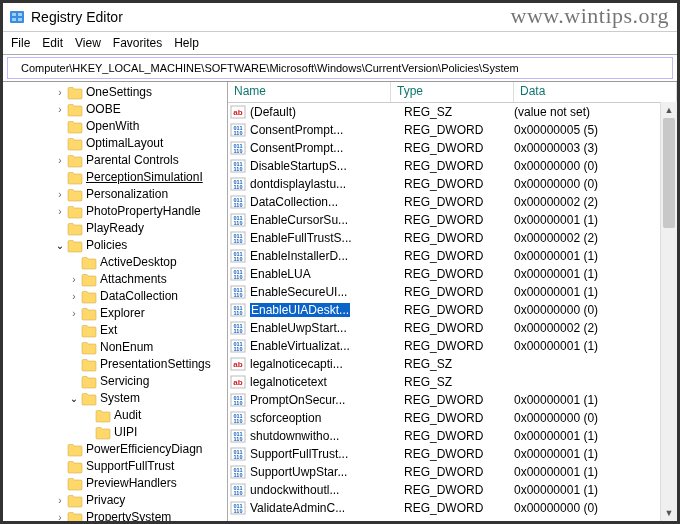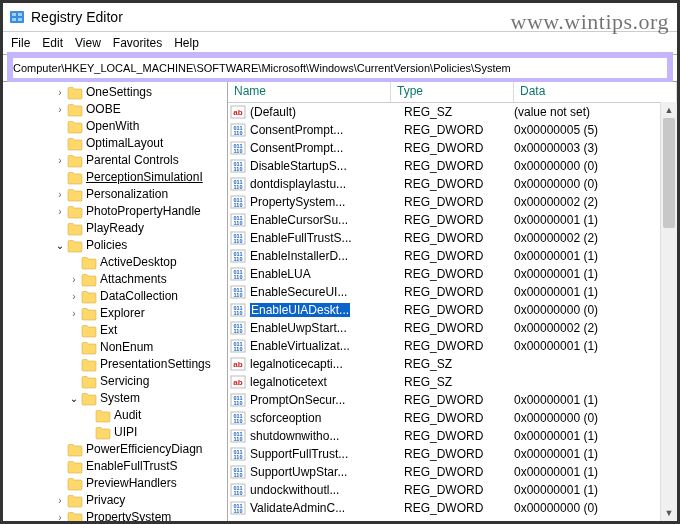--- a/index.html
+++ b/index.html
@@ -28,21 +28,21 @@
   border-bottom: 1px solid #ccc;
   background: #fff;
 }
 .titlebar .app-icon {
   width: 16px; height: 16px; margin-right: 6px;
 }
 .titlebar .title { font-size: 14px; flex: 0 0 auto; }
 .watermark {
   position: absolute;
   right: 8px;
-  top: 6px;
+  top: 0px;
   font-size: 22px;
   color: rgba(0,0,0,0.55);
   font-family: Georgia, serif;
   letter-spacing: 0.5px;
   pointer-events: none;
 }
 .menubar {
   height: 22px;
   display: flex;
   align-items: center;
@@ -54,23 +54,23 @@
 .menubar span { cursor: default; }
 .addrbar {
   height: 22px;
   display: flex;
   align-items: center;
   padding: 2px 4px;
   border-bottom: 1px solid #999;
 }
 .addrbar input {
   flex: 1;
-  border: 6px solid #c4b5fd;
+  border: 1px solid #c4b5fd;
   font-size: 11px;
-  padding: 2px 0;
+  padding: 2px 13px;
   height: 16px;
 }
 .body {
   flex: 1;
   display: flex;
   min-height: 0;
 }
 .tree-pane {
   width: 224px;
   border-right: 1px solid #aaa;
@@ -412,21 +412,21 @@
             </span>
             <span class="tree-label">PowerEfficiencyDiagn</span>
           </div>
           <div class="tree-row" style="padding-left: 48px;">
             <span class="toggle"></span>
             <span class="folder-icon">
               <svg viewBox="0 0 16 14">
                 <path d="M1 3 L1 12 Q1 13 2 13 L14 13 Q15 13 15 12 L15 4 Q15 3 14 3 L7 3 L6 1.5 L2 1.5 Q1 1.5 1 3 Z" fill="#ffd86b" stroke="#c9a23a" stroke-width="0.5"></path>
               </svg>
             </span>
-            <span class="tree-label">EnableFullTrustS</span>
+            <span class="tree-label">SupportFullTrust</span>
           </div>
           <div class="tree-row" style="padding-left: 48px;">
             <span class="toggle"></span>
             <span class="folder-icon">
               <svg viewBox="0 0 16 14">
                 <path d="M1 3 L1 12 Q1 13 2 13 L14 13 Q15 13 15 12 L15 4 Q15 3 14 3 L7 3 L6 1.5 L2 1.5 Q1 1.5 1 3 Z" fill="#ffd86b" stroke="#c9a23a" stroke-width="0.5"></path>
               </svg>
             </span>
             <span class="tree-label">PreviewHandlers</span>
           </div>
@@ -529,21 +529,21 @@
           </div>
           <div class="list-row">
             <div class="cell name">
               <span class="val-icon">
                 <svg viewBox="0 0 16 16">
                   <rect x="1" y="2" width="14" height="12" fill="#fff" stroke="#bbb"></rect>
                   <text x="8" y="8" text-anchor="middle" font-size="5.5" fill="#1560c0" font-weight="bold">011</text>
                   <text x="8" y="13" text-anchor="middle" font-size="5.5" fill="#1560c0" font-weight="bold">110</text>
                 </svg>
               </span>
-              <span class="name-label">PropertySystem...</span>
+              <span class="name-label">DataCollection...</span>
             </div>
             <div class="cell type">REG_DWORD</div>
             <div class="cell data">0x00000002 (2)</div>
           </div>
           <div class="list-row">
             <div class="cell name">
               <span class="val-icon">
                 <svg viewBox="0 0 16 16">
                   <rect x="1" y="2" width="14" height="12" fill="#fff" stroke="#bbb"></rect>
                   <text x="8" y="8" text-anchor="middle" font-size="5.5" fill="#1560c0" font-weight="bold">011</text>

